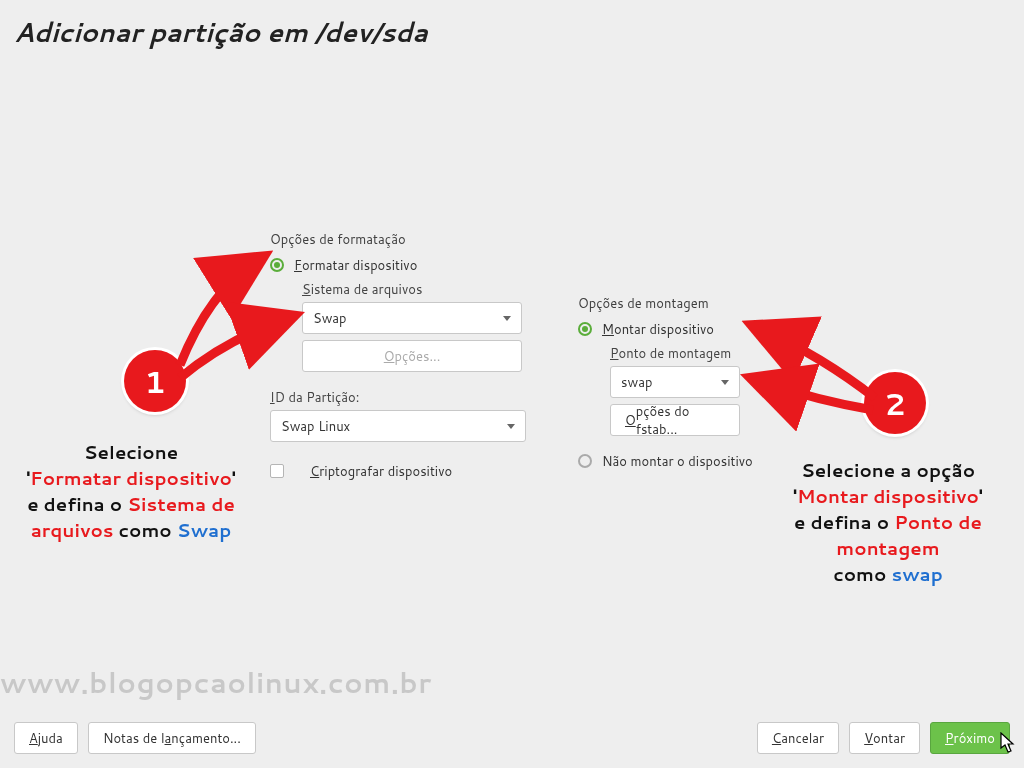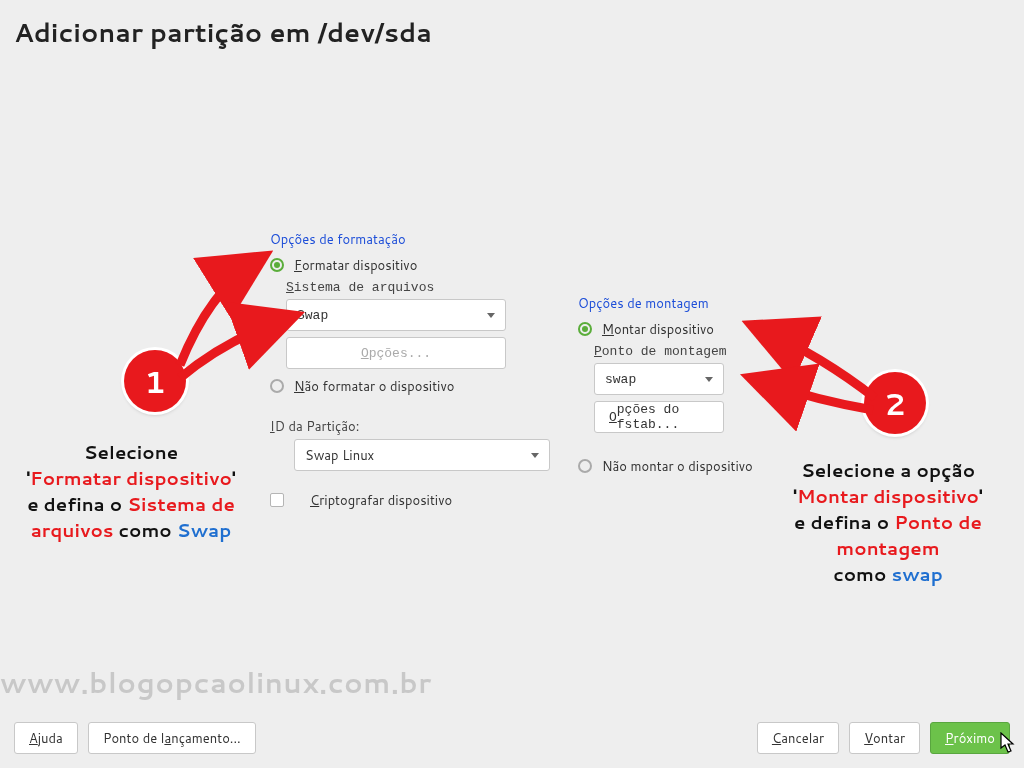--- a/index.html
+++ b/index.html
@@ -1,23 +1,23 @@
 <!DOCTYPE html>
 <html><head>
 <meta charset="utf-8">
 <style>
   *{box-sizing:border-box;margin:0;padding:0;}
   body{font-family:"Cantarell","Segoe UI","Helvetica Neue",Arial,sans-serif;background:#eeeeee;color:#333;width:1024px;height:768px;overflow:hidden;position:relative;}
-  .title{font-size:26px;font-weight:700;color:#222;padding:14px 14px 0;}
+  .title{font-size:26px;font-weight:700;color:#222;padding:14px 14px 0;font-style:italic;}
   .content{position:absolute;top:230px;left:0;right:0;}
   .col-left{position:absolute;left:270px;top:0;width:260px;}
   .col-right{position:absolute;left:578px;top:64px;width:200px;}
-  .section-label{font-size:13px;color:#1d4ed8;margin-bottom:8px;}
+  .section-label{font-size:13px;color:#404040;margin-bottom:8px;}
   .opt-row{display:flex;align-items:center;font-size:13px;margin:6px 0;}
-  .sub{margin-left:16px;font-family:Liberation Mono, monospace;}
+  .sub{margin-left:32px;}
   .sublbl{font-size:13px;color:#444;margin-bottom:4px;}
   .radio{width:14px;height:14px;border:2px solid #aaa;border-radius:50%;margin-right:10px;display:inline-block;position:relative;flex:0 0 auto;}
   .radio.on{border-color:#5aad3a;}
   .radio.on::after{content:"";position:absolute;width:6px;height:6px;background:#5aad3a;border-radius:50%;top:2px;left:2px;}
   .check{width:14px;height:14px;border:1px solid #b5b5b5;border-radius:2px;margin-right:10px;background:#fff;display:inline-block;flex:0 0 auto;}
   .uletter{text-decoration:underline;}
   .combo, .btn-like{display:flex;align-items:center;height:32px;border:1px solid #c8c8c8;background:#fff;border-radius:3px;font-size:13px;color:#333;}
   .combo{justify-content:space-between;padding:0 10px;}
   .combo .caret{margin-left:8px;}
   .btn-like{justify-content:center;padding:0 14px;}
@@ -62,28 +62,24 @@
         <span>Swap</span>
         <span class="caret"></span>
       </div>
       <div style="height:6px"></div>
       <div class="btn-like btn-disabled" style="width:220px;">
         <span class="uletter">O</span>
           <span>pções...</span>
       </div>
     </div>
 
-    <div class="opt-row" style="margin-top:8px;">
-      <span class="radio"></span>
-      <span><span class="uletter">N</span><span>ão formatar o dispositivo</span></span>
-    </div>
 
     <div style="height:16px"></div>
     <div class="sublbl"><span class="uletter">I</span><span>D da Partição:</span></div>
-    <div class="combo" style="width:256px;margin-left:24px;">
+    <div class="combo" style="width:256px;">
       <span>Swap Linux</span>
       <span class="caret"></span>
     </div>
 
     <div class="opt-row" style="margin-top:20px;gap:16px;">
       <span class="check"></span>
       <span><span class="uletter">C</span><span>riptografar dispositivo</span></span>
     </div>
   </div>
 
@@ -101,21 +97,21 @@
         <span>swap</span>
         <span class="caret"></span>
       </div>
       <div style="height:6px"></div>
       <div class="btn-like" style="width:130px;">
         <span class="uletter">O</span>
           <span>pções do fstab...</span>
       </div>
     </div>
 
-    <div class="opt-row" style="margin-top:24px;">
+    <div class="opt-row" style="margin-top:16px;">
       <span class="radio"></span>
       <span>Não montar o dispositivo</span>
     </div>
   </div>
 
 </div>
 
 <div class="bubble n1">1</div>
 <div class="bubble n2">2</div>
 
@@ -166,21 +162,21 @@
 </div>
 
 <div class="watermark">www.blogopcaolinux.com.br</div>
 
 <div class="footer">
   <div class="fbtn">
       <span class="uletter">A</span>
       <span>juda</span>
     </div>
   <div class="fbtn">
-      <span>Ponto de l</span>
+      <span>Notas de l</span>
       <span class="uletter">a</span>
       <span>nçamento...</span>
     </div>
   <div class="spacer"></div>
   <div class="fbtn">
       <span class="uletter">C</span>
       <span>ancelar</span>
     </div>
   <div class="fbtn">
       <span class="uletter">V</span>

